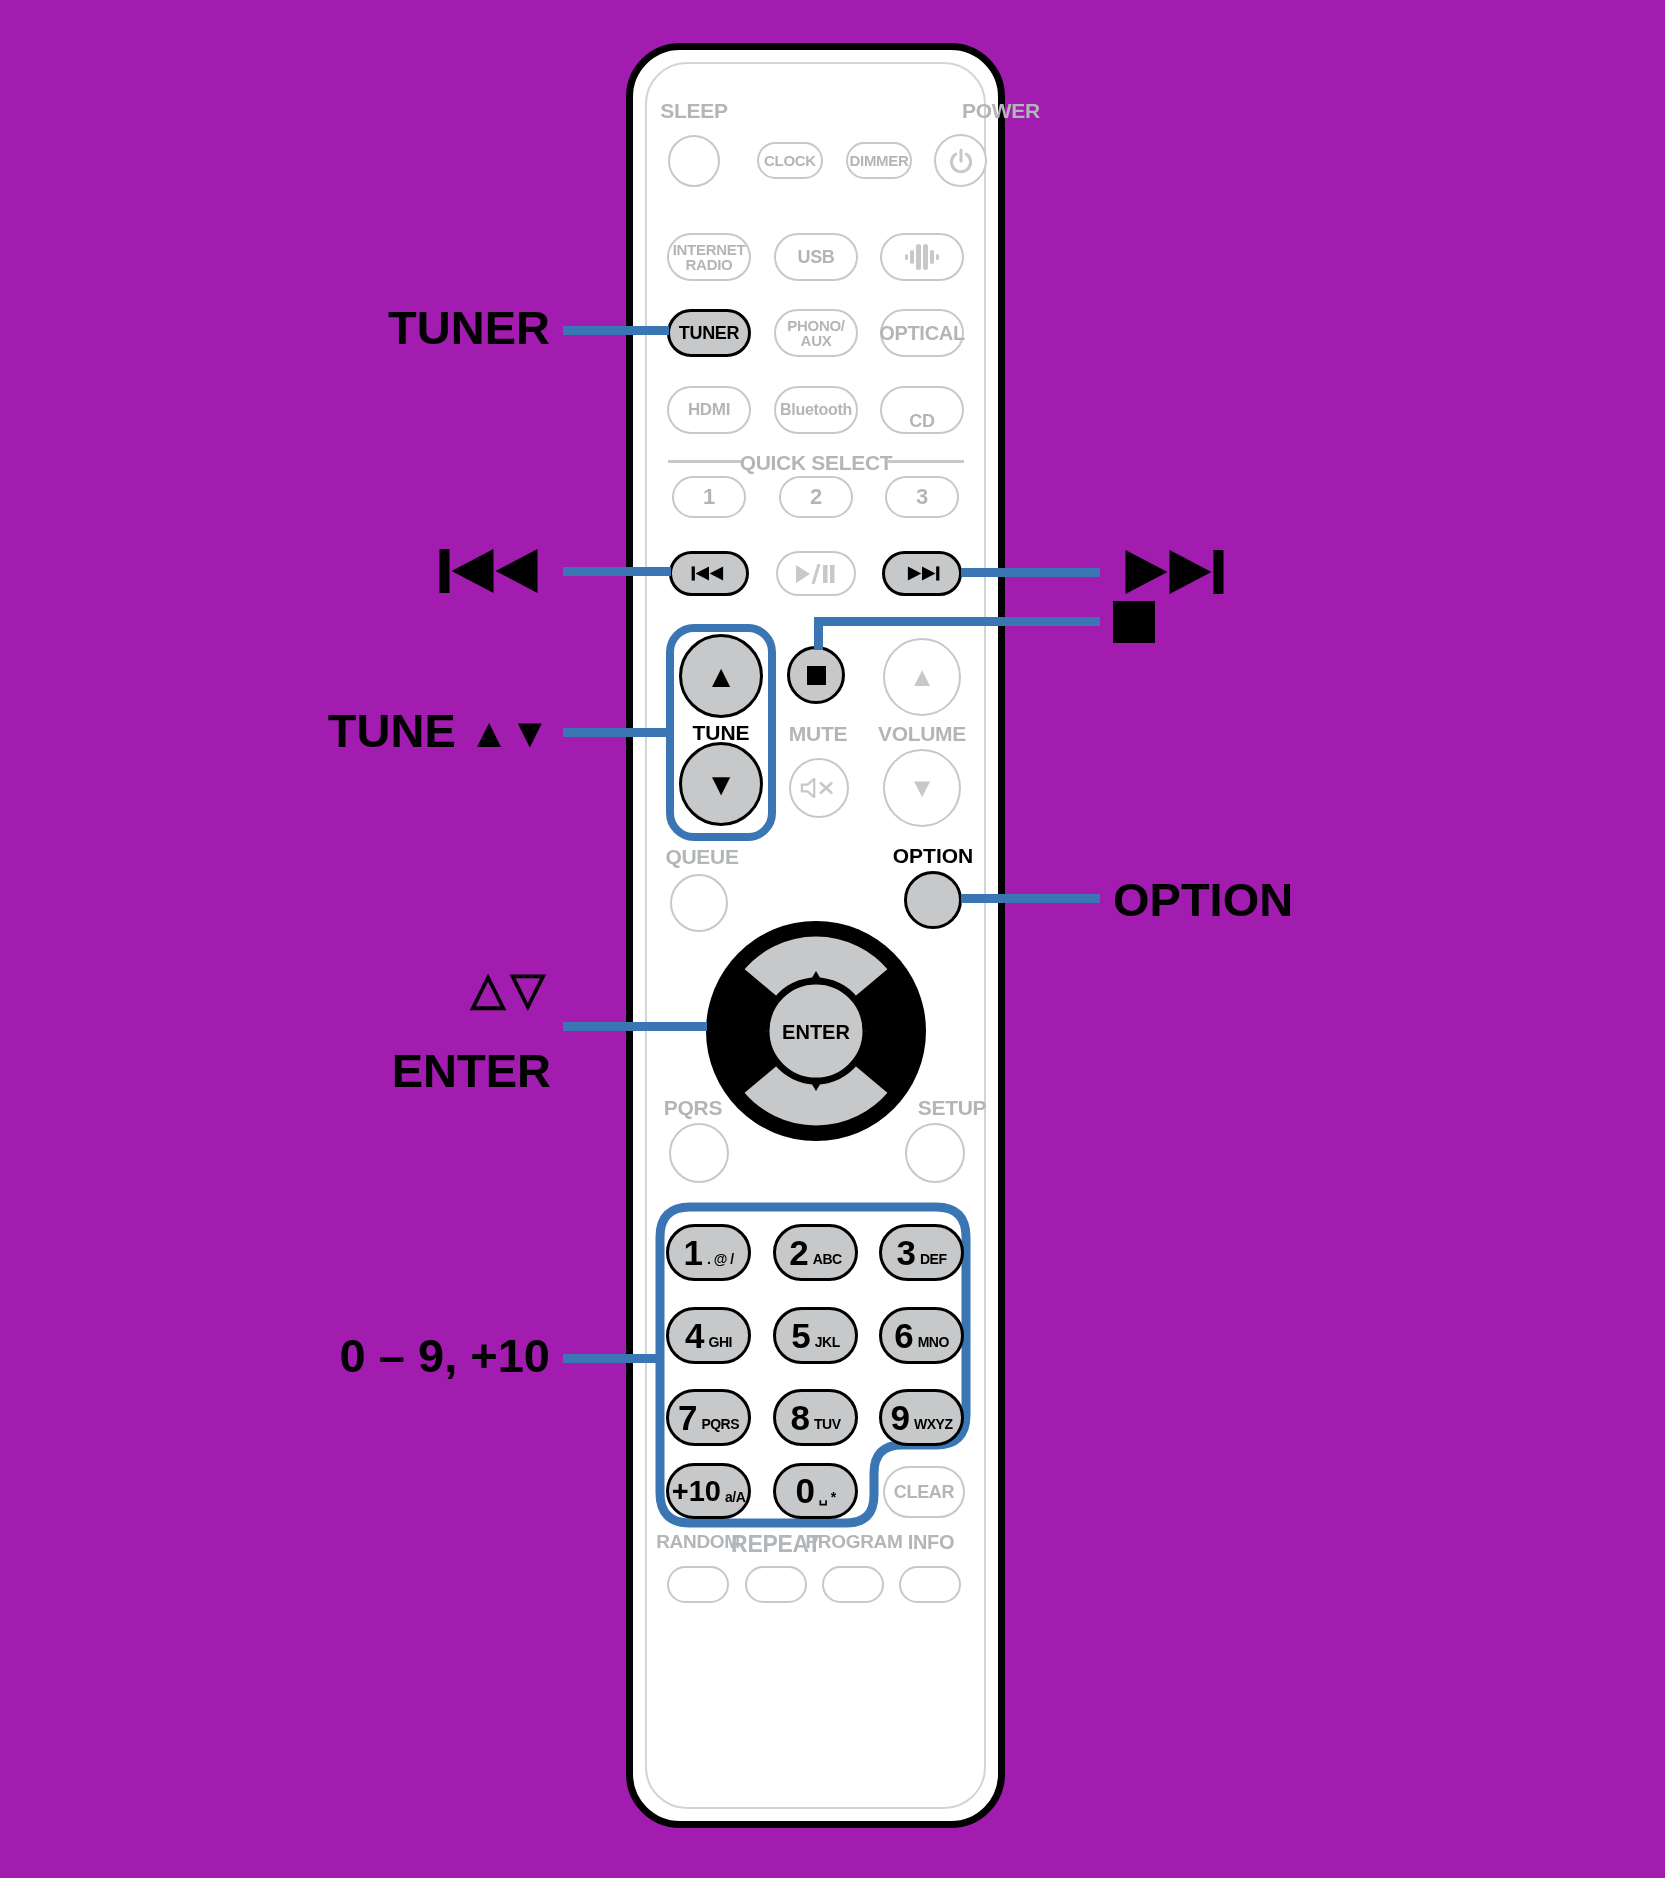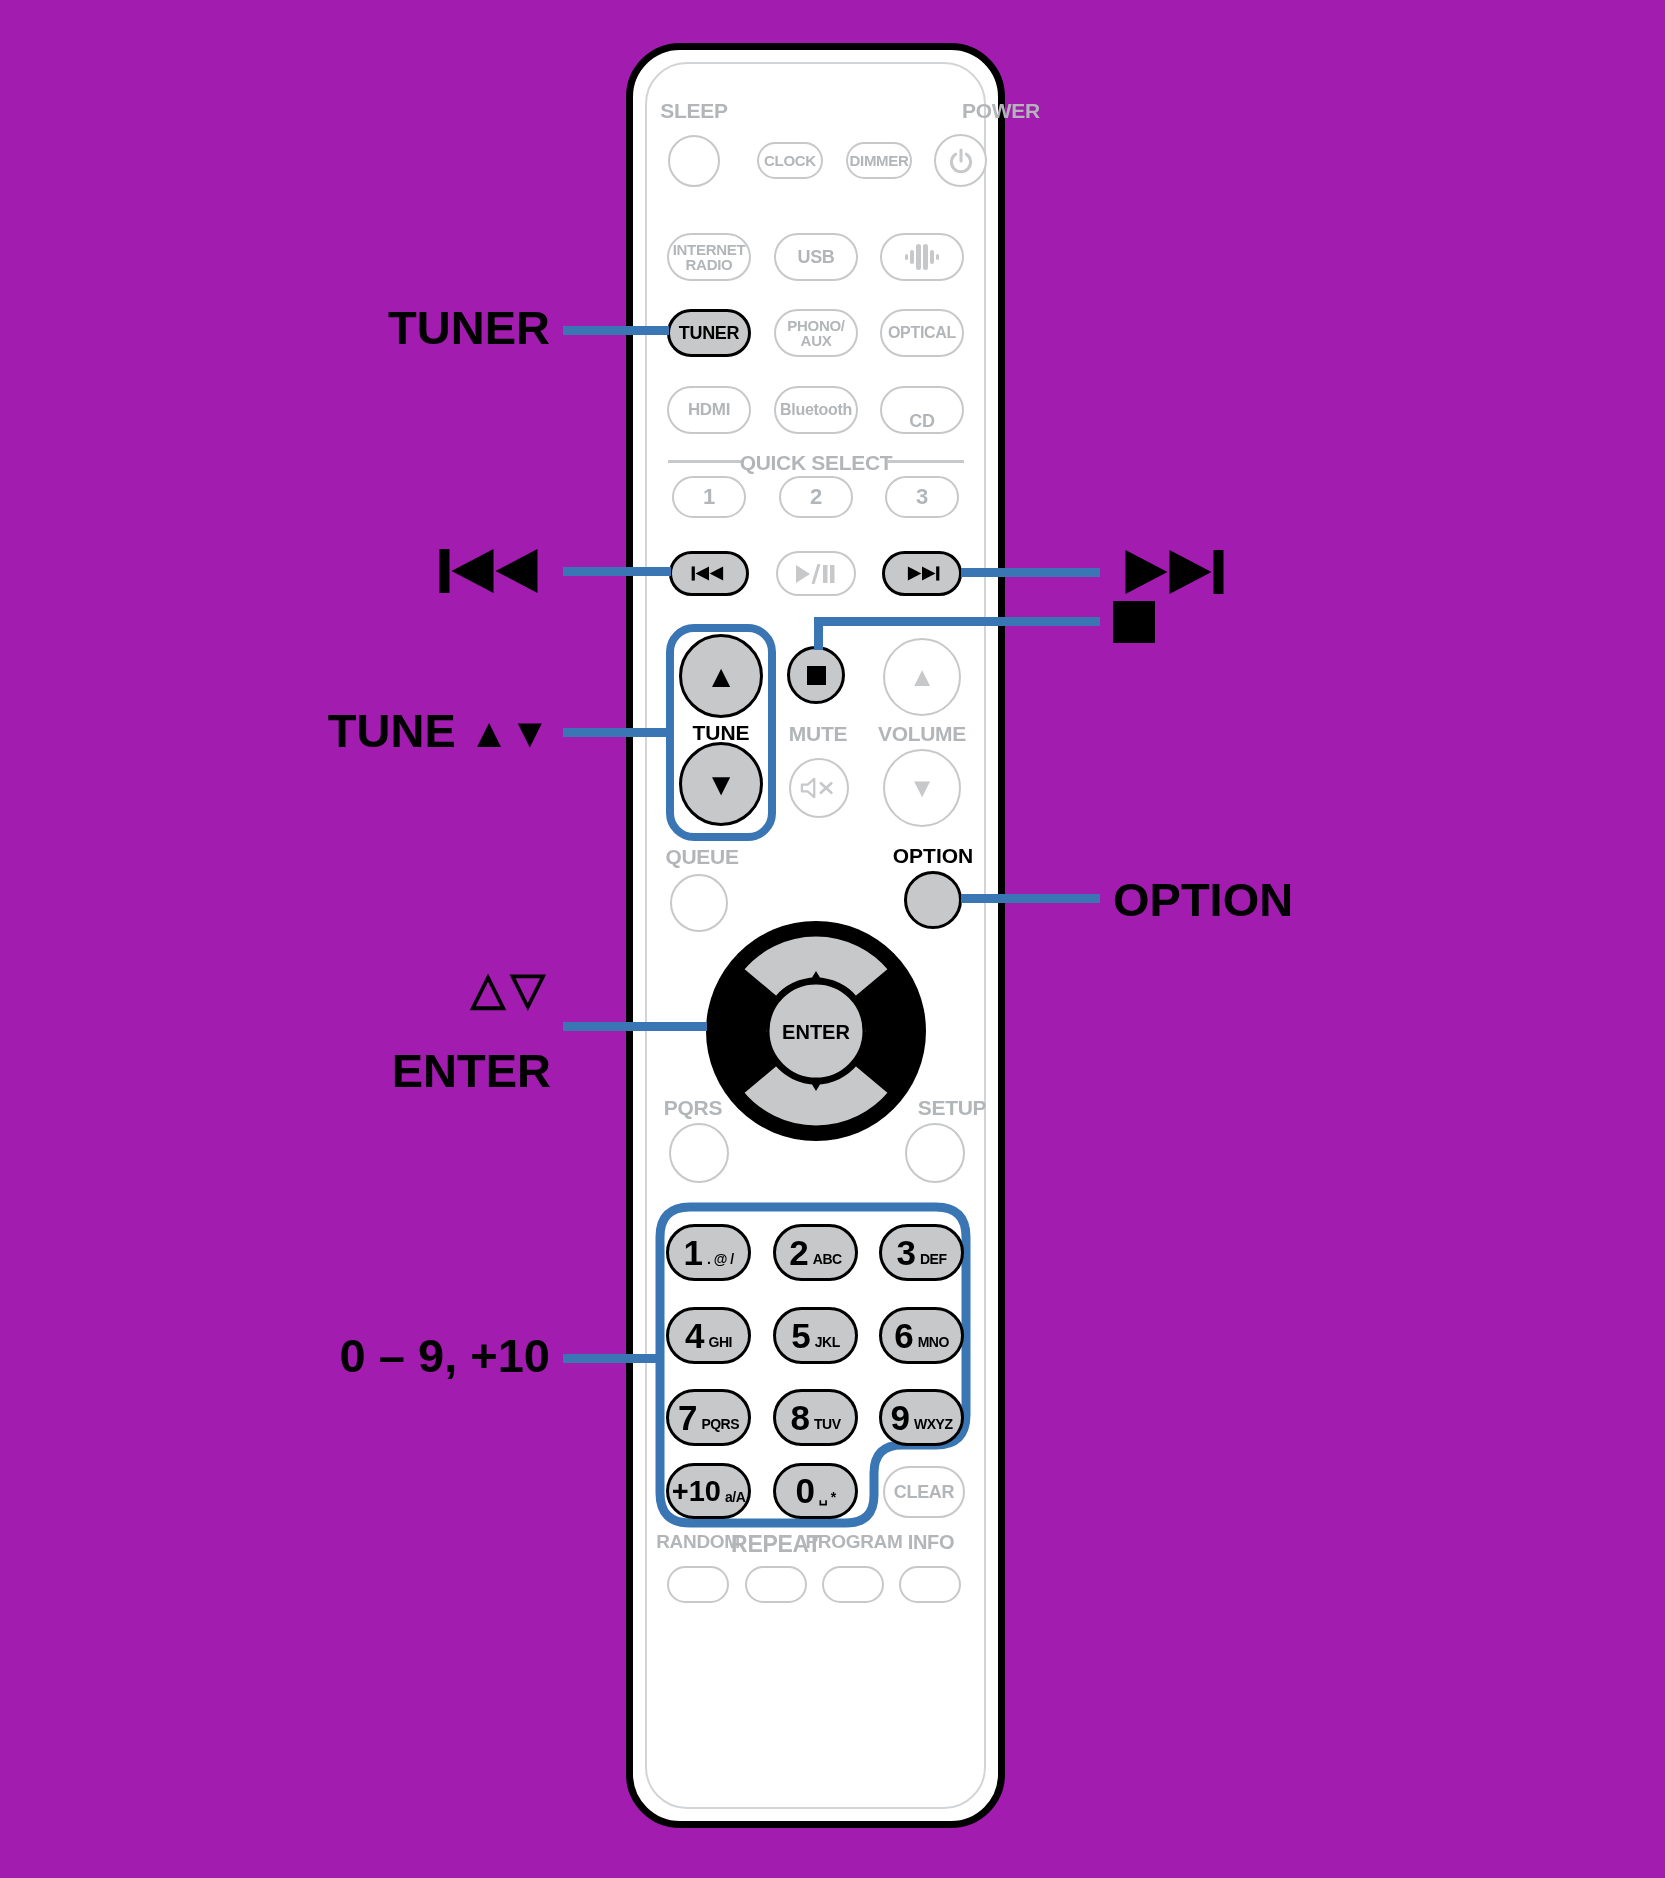--- a/index.html
+++ b/index.html
@@ -77,21 +77,21 @@
     </svg>
   </div>
 
   <div class="abs pill dark" style="left:667px;top:309px;width:84px;height:48px;font-size:18px;">
     <span>TUNER</span>
   </div>
   <div class="abs pill twoline" style="left:774px;top:309px;width:84px;height:48px;">
     <span style="white-space:pre-line;">PHONO/
 AUX</span>
   </div>
-  <div class="abs pill" style="left:880px;top:309px;width:84px;height:48px;font-size:16px;">
+  <div class="abs pill" style="left:880px;top:309px;width:84px;height:48px;font-size:20px;">
     <span>OPTICAL</span>
   </div>
 
   <div class="abs pill" style="left:667px;top:386px;width:84px;height:48px;font-size:17px;">
     <span>HDMI</span>
   </div>
   <div class="abs pill" style="left:774px;top:386px;width:84px;height:48px;font-size:16px;">
     <span>Bluetooth</span>
   </div>
   <div class="abs pill" style="left:880px;top:386px;width:84px;height:48px;font-size:18px;align-items:flex-end;">

